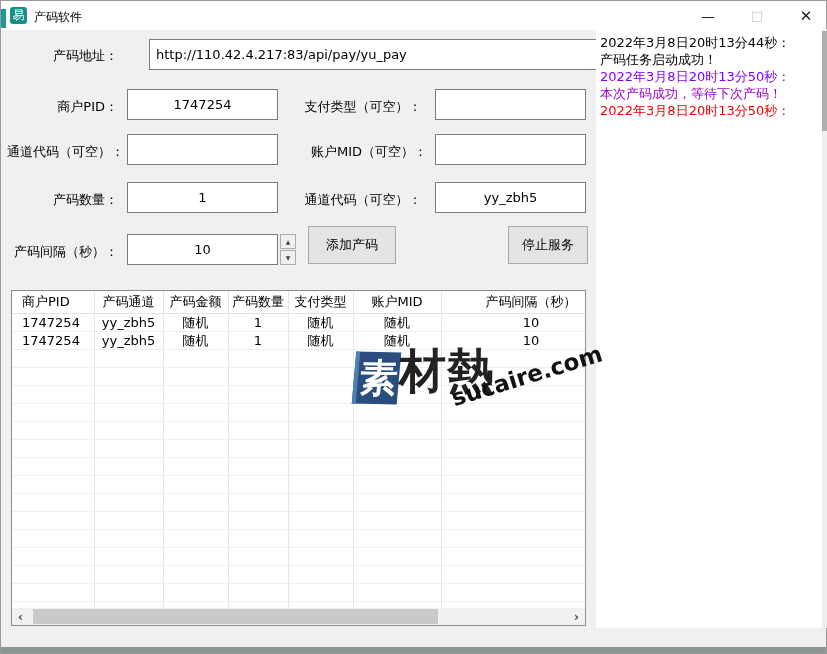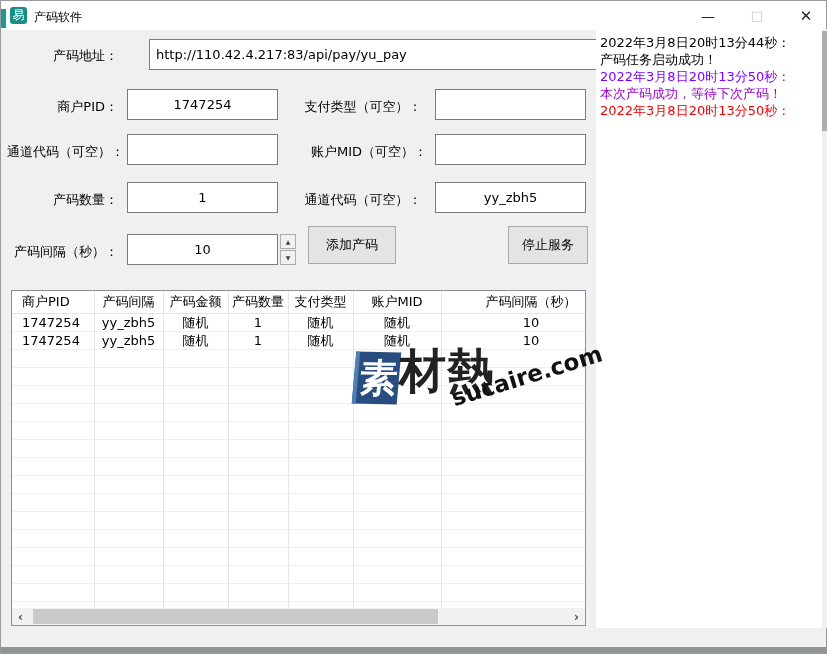--- a/index.html
+++ b/index.html
@@ -149,21 +149,21 @@
   <div class="spinner">
     <div class="spin-btn up">▲</div>
     <div class="spin-btn down">▼</div>
   </div>
   <button class="btn" style="left:307px; width:88px;">添加产码</button>
   <button class="btn" style="left:507px; width:80px;">停止服务</button>
 
   <div class="table">
     <div class="thead">
       <div class="th c0">商户PID</div>
-      <div class="th c1">产码间隔</div>
+      <div class="th c1">产码通道</div>
       <div class="th c2">产码金额</div>
       <div class="th c3">产码数量</div>
       <div class="th c4">支付类型</div>
       <div class="th c5">账户MID</div>
       <div class="th c6">产码间隔（秒）</div>
     </div>
     <div class="trow">
       <div class="td c0">1747254</div>
       <div class="td c1">yy_zbh5</div>
       <div class="td c2">随机</div>

